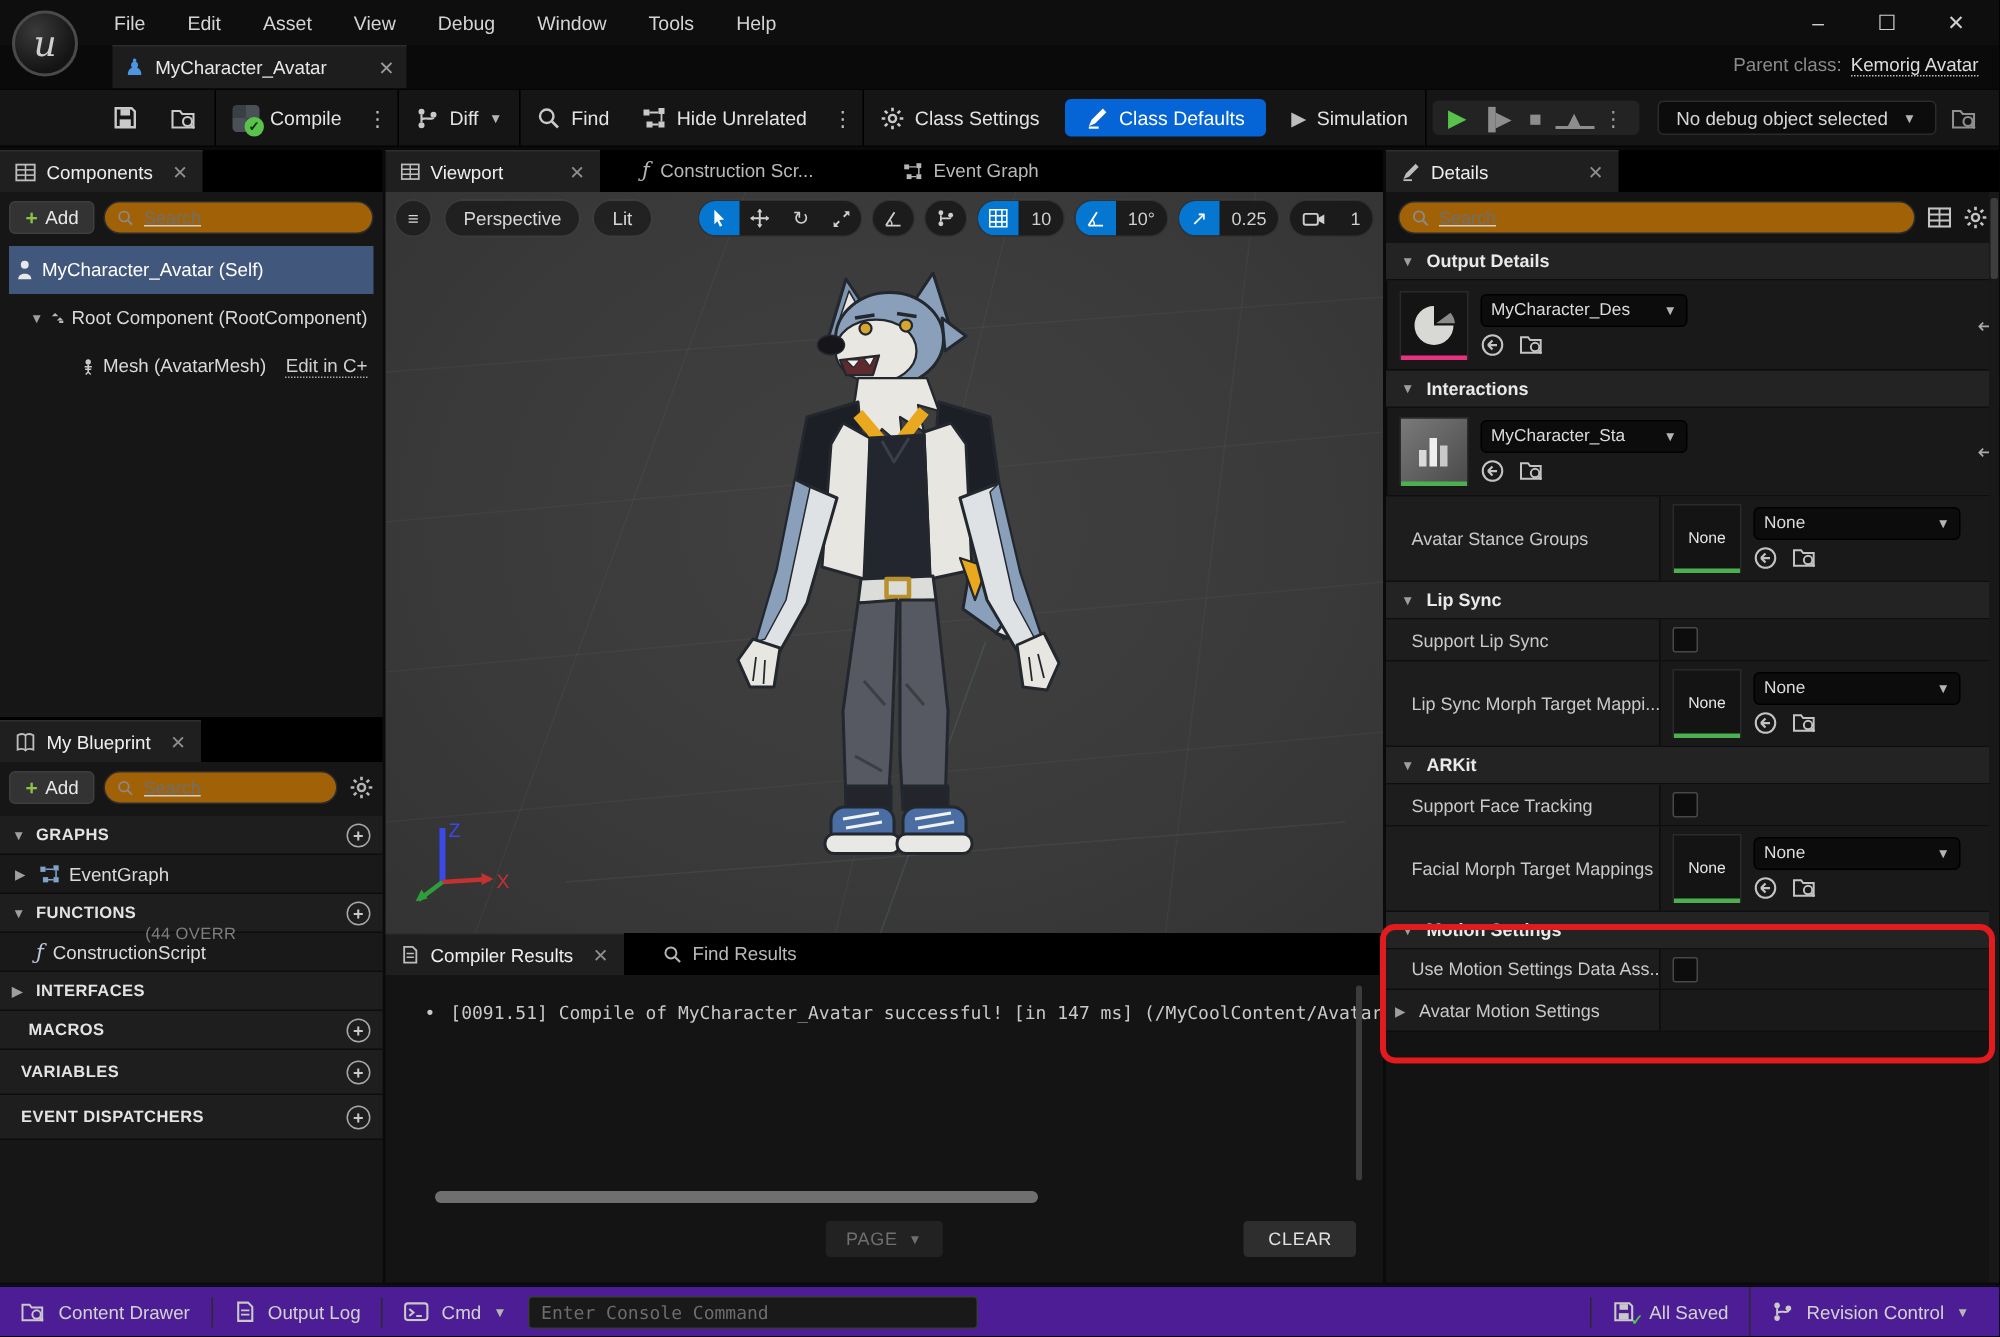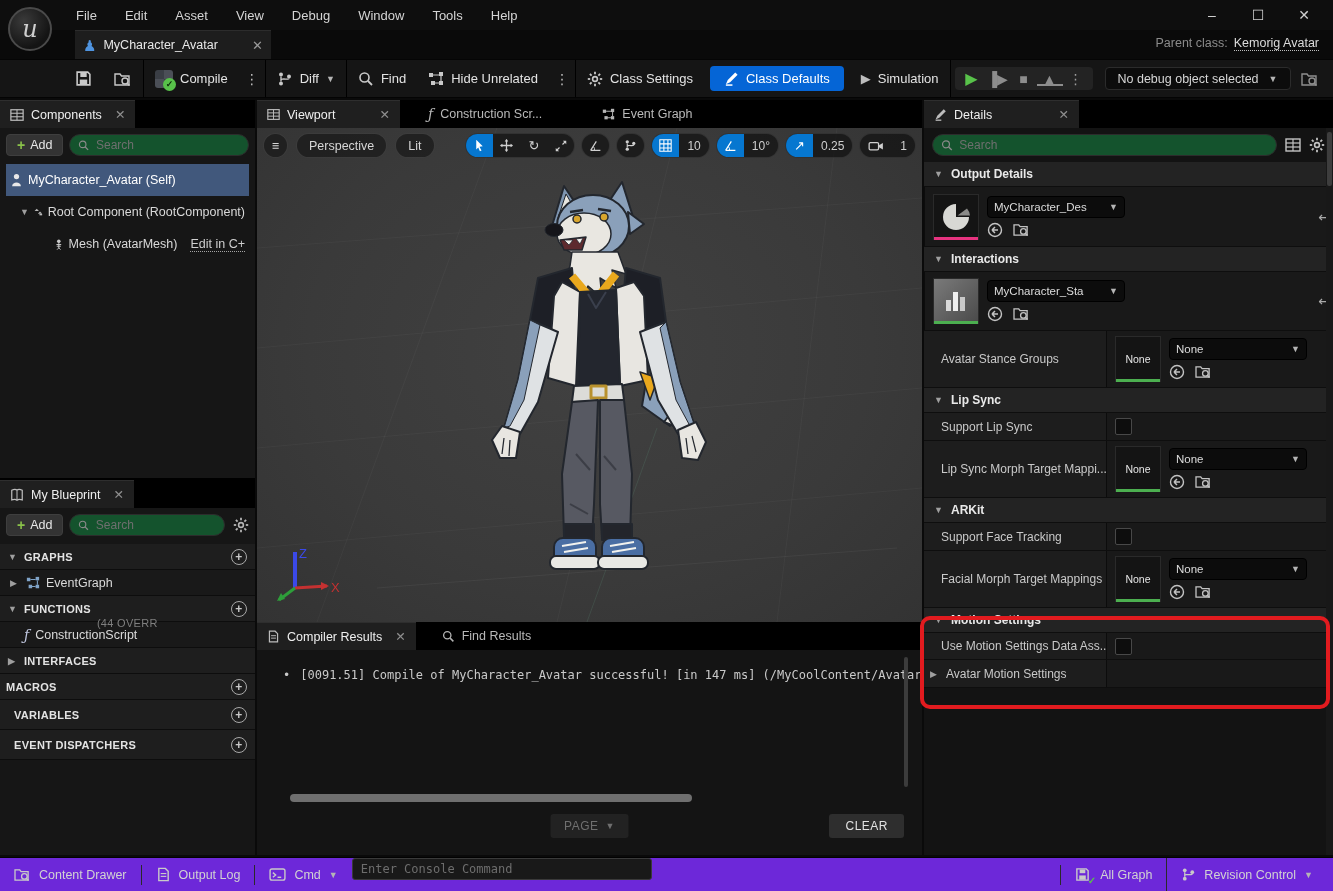--- a/index.html
+++ b/index.html
@@ -44,22 +44,22 @@
   .playgroup { background:#232323; border-radius:4px; margin:7px 4px; display:flex; align-items:center; padding:0 4px; }
   .playgroup span { width:26px; text-align:center; font-size:14px; }
   .debug-dd { background:#0c0c0c; border:1px solid #2b2b2b; border-radius:4px; margin:7px 8px; display:flex;
     align-items:center; gap:10px; padding:0 12px; color:#d6d6d6; font-size:12.5px; }
 
   
   .tabbar { height:28px; background:#000000; display:flex; align-items:flex-end; }
   .ptab { height:28px; display:flex; align-items:center; gap:7px; padding:0 10px; font-size:12.5px; color:#b9b9b9; }
   .ptab.active { background:#1f1f1f; color:#efefef; border-top:1px solid #2e2e2e; }
   .ptab .x { color:#8f8f8f; margin-left:6px; }
-  .searchpill { flex:1; height:22px; background:#14532d; border:1px solid #2c2c2c; border-radius:12px;
-    display:flex; align-items:center; padding:0 8px; gap:6px; }
+  .searchpill { flex:1; height:22px; background:#a16207; border:1px solid #2c2c2c; border-radius:12px;
+    display:flex; align-items:center; padding:0 8px; gap:6px;text-decoration:underline; }
   .searchpill input { background:transparent; border:none; outline:none; color:#d0d0d0; width:100%;
     font-family:"Liberation Sans", sans-serif; font-size:12px; }
   .searchpill input::placeholder { color:#6f6f6f; }
   .addbtn { height:22px; background:#333333; border:1px solid #3e3e3e; border-radius:4px; display:flex; align-items:center;
     gap:5px; padding:0 10px; color:#e8e8e8; font-size:12.5px; }
   .addbtn .plus { color:#8ac24a; font-weight:bold; font-size:14px; }
 
   
   .left-col { position:absolute; top:100px; left:0; width:255px; height:755px; background:#141414; }
   .comp-panel { position:absolute; top:0; left:0; right:0; height:378px; background:#161616; }
@@ -118,22 +118,22 @@
     align-items:center; padding:0 6px; color:#dcdcdc; font-size:11.5px; }
   .combo .ct { flex:1; white-space:nowrap; overflow:hidden; }
   .mini-icons { display:flex; gap:10px; color:#c3c3c3; }
   .resetcol { position:absolute; right:3px; top:50%; transform:translateY(-50%); color:#a9a9a9; font-size:14px; }
   .checkbox { width:17px; height:17px; background:#0d0d0d; border:1px solid #484848; border-radius:2px; }
   .redbox { position:absolute; left:-4px; top:516px; width:410px; height:93px; border:4px solid #e21b1f; border-radius:10px; z-index:20; pointer-events:none; }
   .d-scrollstrip { position:absolute; right:0; top:28px; bottom:0; width:7px; background:#181818; }
   .d-scrollthumb { position:absolute; right:1px; top:4px; width:5px; height:54px; border-radius:2px; background:#3d3d3d; }
 
   
-  .statusbar { position:absolute; left:0; right:0; top:857px; height:34px; background:#6d28d9; border-top:1px solid #020202;
-    display:flex; }
+  .statusbar { position:absolute; left:0; right:0; top:857px; height:34px; background:#4c1d95; border-top:1px solid #020202;
+    display:flex; align-items:center; }
   .sb-btn { display:flex; align-items:center; gap:8px; padding:0 14px; height:100%; color:#d2d2d2; font-size:12.5px; }
   .console-input { width:300px; height:22px; background:#191919; border:1px solid #3a3a3a; border-radius:3px;
     display:flex; align-items:center; padding:0 8px; }
   .console-input input { width:100%; background:transparent; border:none; outline:none; color:#cfcfcf;
     font-family:"DejaVu Sans Mono", monospace; font-size:12px; }
   .console-input input::placeholder { color:#6d6d6d; }
   .chev { font-size:9px; color:#b5b5b5; }
 </style>
 </head>
 <body>
@@ -481,21 +481,21 @@
         <span class="pluscircle">+</span>
       </div>
       <div class="bp-row" style="padding-left:24px">
         <span class="fn-italic">ƒ</span>
         <span style="font-size:12.5px;color:#dadada">ConstructionScript</span>
       </div>
       <div class="bp-row head">
         <span class="caret">▶</span>
         <span>INTERFACES</span>
       </div>
-      <div class="bp-row head" style="padding-left:6px">
+      <div class="bp-row head" style="padding-left:19px">
         <span>MACROS</span>
         <span class="pluscircle">+</span>
       </div>
       <div class="bp-row head" style="padding-left:14px;height:30px">
         <span>VARIABLES</span>
         <span class="pluscircle">+</span>
       </div>
       <div class="bp-row head" style="padding-left:14px;height:30px">
         <span>EVENT DISPATCHERS</span>
         <span class="pluscircle">+</span>
@@ -1004,21 +1004,21 @@
     </div>
     <div style="margin-left:auto" class="flex">
       <div class="sep-v" style="height:20px;align-self:center;background:#2a2a2a"></div>
       <div class="sb-btn">
         <span style="position:relative;width:17px;height:16px">
           <svg class="ic" width="15" height="15" style="color:#c9c9c9">
               <use href="#i-floppy"></use>
             </svg>
           <span style="position:absolute;right:-4px;bottom:-3px;color:#58c24a;font-size:10px;font-weight:bold">✓</span>
         </span>
-        <span>All Graph</span>
+        <span>All Saved</span>
       </div>
       <div class="sep-v" style="height:34px;background:#2a2a2a"></div>
       <div class="sb-btn" style="padding-right:20px">
         <svg class="ic" width="15" height="15">
             <g style="color:#c9c9c9">
               <use href="#i-branch"></use>
             </g>
           </svg>
         <span>Revision Control</span>
         <span class="chev">▼</span>

